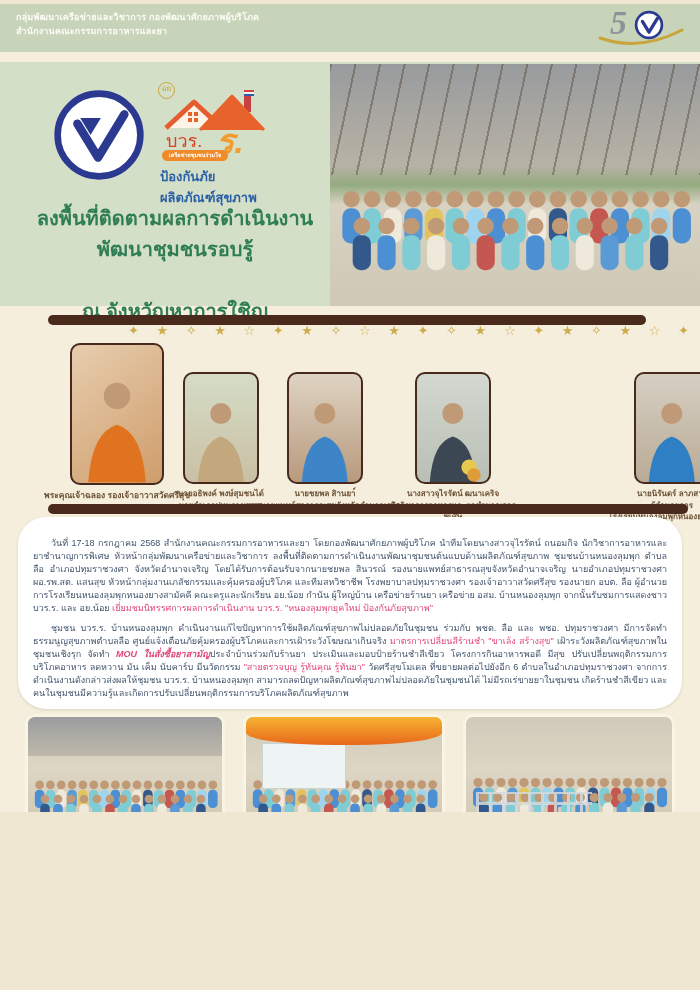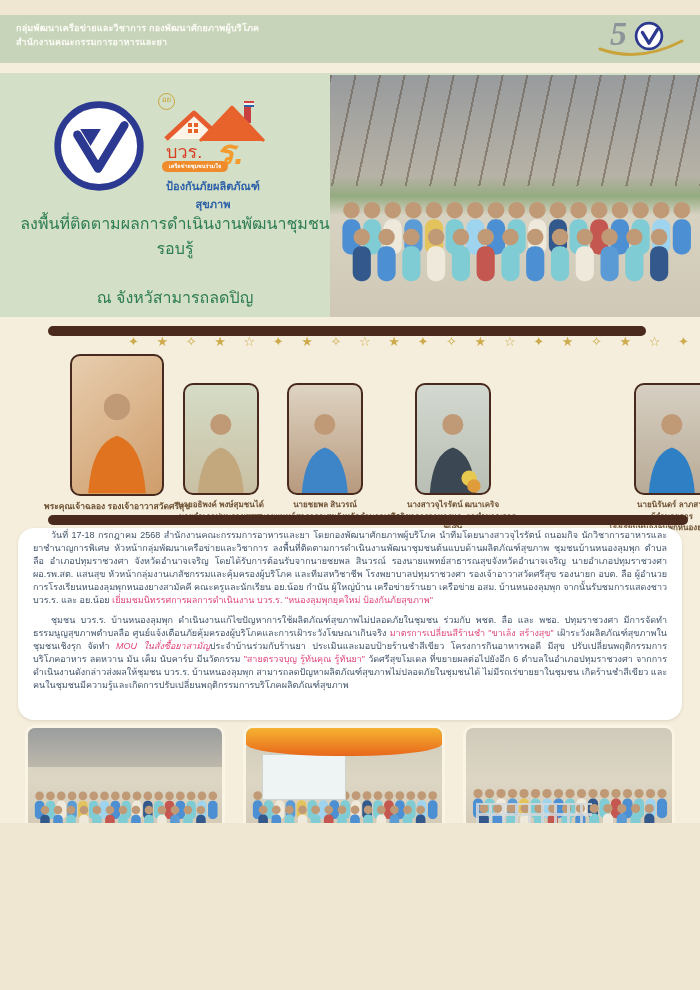--- a/index.html
+++ b/index.html
@@ -1,17 +1,17 @@
 <!DOCTYPE html>
 <html><head>
 <meta charset="utf-8">
 <style>
   html,body{margin:0;padding:0}
   body{font-family:"Liberation Sans","DejaVu Sans",sans-serif;background:#efe7d2}
-  .page{position:relative;width:700px;height:808px;margin:15px auto;background:#f5eedc;overflow:hidden}
+  .page{position:relative;width:700px;height:808px;margin:4px auto;background:#f5eedc;overflow:hidden}
 
   
   .topbar{position:absolute;left:0;top:0;width:700px;height:48px;background:#c7d4ba}
   .org{position:absolute;left:16px;top:7px;color:#fdfcf6;font-size:9px;line-height:1.55;font-weight:700;letter-spacing:.2px}
   .logo50{position:absolute;right:14px;top:4px;width:92px;height:42px}
   .logo50 .five{position:absolute;left:16px;top:-4px;font-size:34px;font-style:italic;font-weight:700;color:#8d9398;font-family:"Liberation Serif","DejaVu Serif",serif}
   .logo50 .minifda{position:absolute;left:40px;top:2px;width:30px;height:30px}
   .logo50 .swoosh{position:absolute;left:0;top:0;width:92px;height:42px}
 
   
@@ -22,26 +22,26 @@
       background:repeating-linear-gradient(102deg,rgba(86,71,55,.45) 0 2px,transparent 2px 24px)}
   .hero-photo .crowd{position:absolute;left:2%;bottom:14%;width:96%;height:46%}
 
   .fda-logo{position:absolute;left:52px;top:84px;width:94px;height:94px}
   .bvr-logo{position:absolute;left:160px;top:82px;width:106px;height:104px}
   .bvr-roofs{position:absolute;left:0;top:0;width:106px;height:46px}
   .bvr-word{position:absolute;left:6px;top:40px;font-size:18px;font-weight:400;color:#d93f23}
   .bvr-r{position:absolute;left:56px;top:28px;font-size:34px;font-weight:700;font-style:italic;color:#f49b2e}
   .bvr-ribbon{position:absolute;left:2px;top:64px;width:66px;height:11px;background:#ef8b2a;border-radius:6px;
       color:#fff;font-size:5.5px;font-weight:700;text-align:center;line-height:11px}
-  .bvr-tag2{position:absolute;left:0;top:80px;width:106px;text-align:center;color:#2b5fa8;font-size:11px;font-weight:700}
+  .bvr-tag2{position:absolute;left:0;top:80px;width:106px;color:#2b5fa8;font-size:13px;font-weight:700}
   .bvr-mini{position:absolute;left:-2px;top:-4px;width:15px;height:15px;border:1.5px solid #c9a43c;border-radius:50%;
       color:#c9a43c;font-size:8px;line-height:12px;text-align:center}
 
   .title{position:absolute;left:12px;top:186px;width:326px;text-align:center;color:#2e7d54;
-      font-size:16px;font-weight:400;line-height:1.55}
+      font-size:20px;font-weight:700;line-height:1.55}
 
   
   .bar{position:absolute;height:10px;background:#4a2a1c;border-radius:5px}
   .bar-top{left:48px;top:311px;width:598px}
   .bar-bottom{left:48px;top:500px;width:640px}
   .garland{position:absolute;left:128px;top:318px;width:566px;height:34px;overflow:hidden;
       color:#c9a33c;font-size:13px;letter-spacing:7px;line-height:17px;white-space:nowrap;opacity:.9}
 
   
   .fig{position:absolute;text-align:center}
@@ -58,25 +58,25 @@
   .cap{margin-top:4px;color:#6d5134;font-size:8px;line-height:1.45;font-weight:700}
   .f1 .cap{font-size:8.5px}
   .pt1{background:linear-gradient(140deg,#e7cdae,#cf9d6b);color:#e0731f}
   .pt2{background:linear-gradient(#d5dcc6,#c9c0a4);color:#c3a87e}
   .pt3{background:linear-gradient(#ded3c2,#b89a7e);color:#3e85c8}
   .pt4{background:linear-gradient(#d3d8d0,#b9bfb4);color:#3c4754}
   .pt5{background:linear-gradient(#ddd2c4,#c0ab93);color:#c24a4a}
   .pt6{background:linear-gradient(#d6cfc2,#b9ab96);color:#2f7fc4}
 
   
-  .card{position:absolute;left:18px;top:513px;width:664px;height:192px;background:#ffffff;border-radius:16px;
-      box-shadow:0 1px 3px rgba(90,70,40,.15);padding:1px 15px;box-sizing:border-box;overflow:hidden}
+  .card{position:absolute;left:18px;top:513px;width:664px;height:192px;background:#ffffff;border-radius:28px;
+      box-shadow:0 1px 3px rgba(90,70,40,.15);padding:20px 15px;box-sizing:border-box;overflow:hidden}
   .card p{margin:0 0 8px 0;color:#40536b;font-size:9px;line-height:12.9px;text-align:justify;text-indent:18px}
   .pink{color:#e0457b}
-  .it{font-style:italic;font-weight:400}
+  .it{font-style:italic;font-weight:700}
 
   
   .ph{position:absolute;border:3px solid #faf4e4;border-radius:10px;overflow:hidden;box-sizing:border-box;
       background:linear-gradient(#cfcaba,#ddd6c4 45%,#cfc6b2)}
   .ph .crowd{position:absolute;left:2%;bottom:8%;width:96%;height:58%}
   .m1{left:25px;top:710px;width:200px;height:122px}
   .m2{left:243px;top:710px;width:202px;height:122px}
   .m3{left:463px;top:710px;width:212px;height:122px}
   .b1{left:14px;top:845px;width:163px;height:100px}
   .b2{left:186px;top:845px;width:153px;height:100px}
@@ -193,21 +193,21 @@
     <span class="bvr-mini">อย</span>
     <span class="bvr-word">บวร.</span>
     <span class="bvr-r">ร.</span>
     <div class="bvr-ribbon">เครือข่ายชุมชนร่วมใจ</div>
     <div class="bvr-tag2">ป้องกันภัยผลิตภัณฑ์สุขภาพ</div>
   </div>
 
   <h1 class="title">
     <span>ลงพื้นที่ติดตามผลการดำเนินงานพัฒนาชุมชนรอบรู้</span><br>
     <br>
-    <span>ณ จังหวัสามารถลดปิญ</span>
+    <span>ณ จังหวัญหาการใชิญ</span>
   </h1>
 
   <div class="bar bar-top"></div>
   <div class="garland">✦ ★ ✧ ★ ☆ ✦ ★ ✧ ☆ ★ ✦ ✧ ★ ☆ ✦ ★ ✧ ★ ☆ ✦ ★ ✧ ☆ ★ ✦ ★ ✧ ☆ ★ ✦ ★ ✧ ★ ☆ ✦</div>
 
   <figure class="fig f1">
     <div class="pframe pt1">
       <svg class="sil" viewBox="0 0 60 96">
         <circle cx="30" cy="24" r="11" fill="#c09a76"></circle>
           <path d="M6 96 Q9 54 30 48 Q51 54 54 96 Z" fill="currentColor"></path>
@@ -232,21 +232,21 @@
   </figure>
 
   <figure class="fig f3">
     <div class="pframe pt3">
       <svg class="sil" viewBox="0 0 60 96">
         <circle cx="30" cy="24" r="11" fill="#c09a76"></circle>
           <path d="M6 96 Q9 54 30 48 Q51 54 54 96 Z" fill="currentColor"></path>
       </svg>
     </div>
     <figcaption class="cap">
-      <div>นายชยพล สินวรณ์</div>
+      <div>นายชยพล สิานยา์</div>
       <div>รองนายแพทย์สาธารณสุขจังหวัดอำนาจเจริญ</div>
     </figcaption>
   </figure>
 
   <figure class="fig f4">
     <div class="pframe pt4">
       <svg class="sil" viewBox="0 0 60 96">
         <circle cx="30" cy="24" r="11" fill="#c09a76"></circle>
           <path d="M6 96 Q9 54 30 48 Q51 54 54 96 Z" fill="currentColor"></path>
         <circle cx="47" cy="80" r="8" fill="#e8c94f"></circle>

